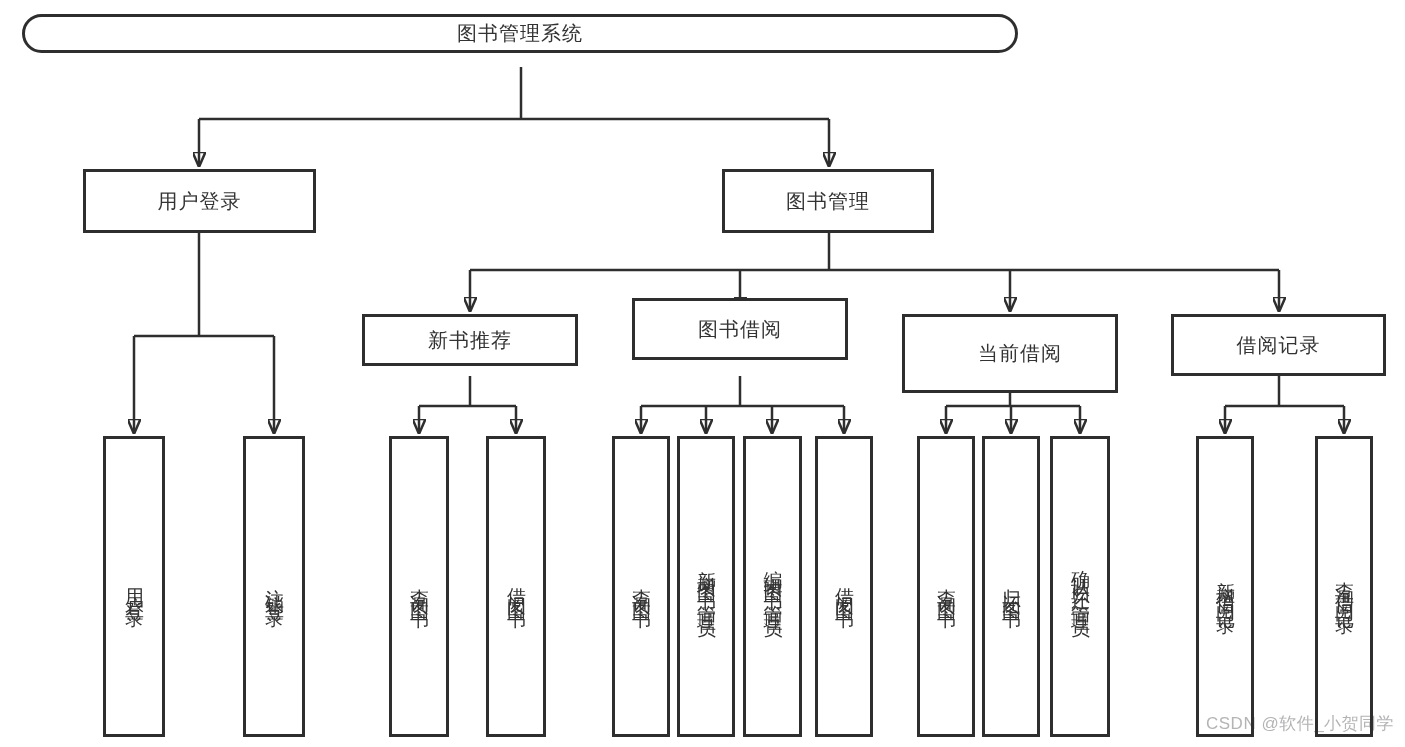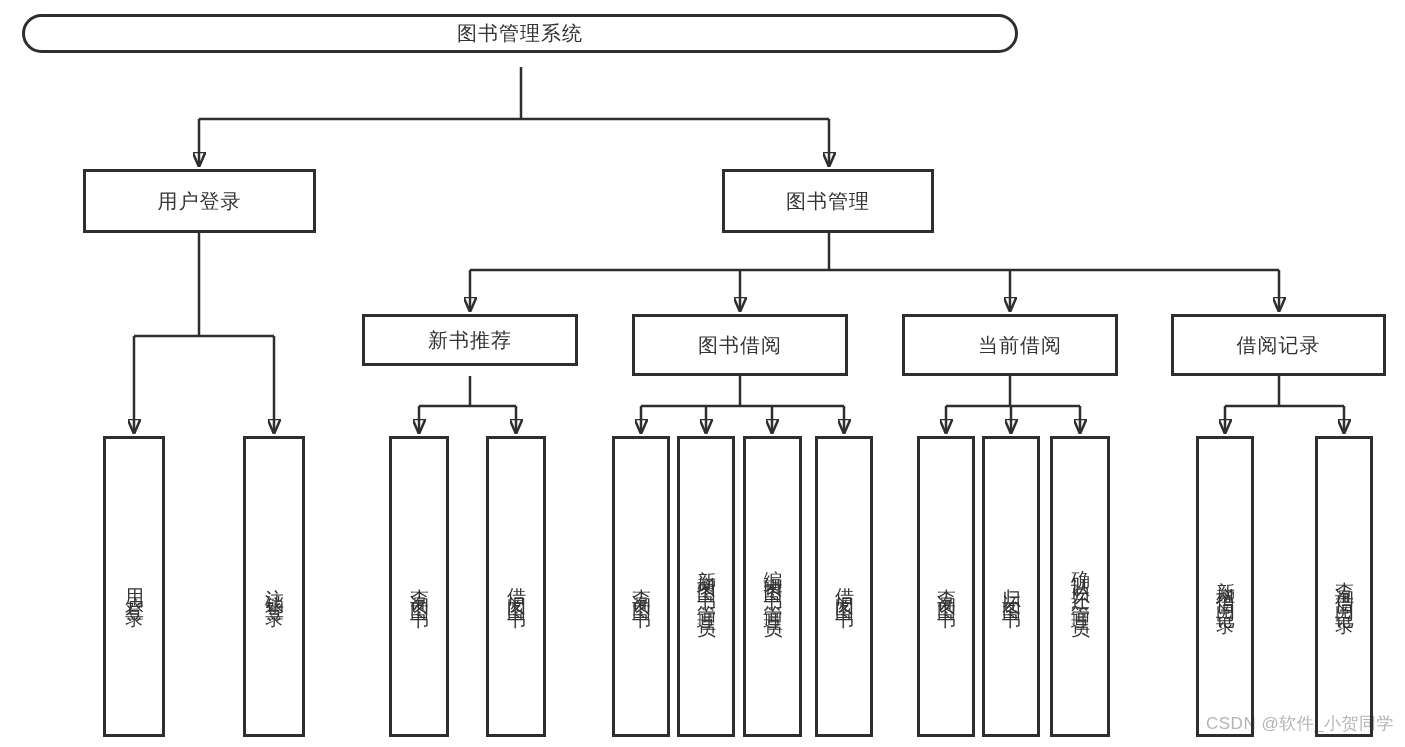--- a/index.html
+++ b/index.html
@@ -135,24 +135,24 @@
   <div class="node h" style="left:83px; top:169px; width:233px; height:64px;">
     <span>用户登录</span>
   </div>
   <div class="node h" style="left:711px; top:169px; width:212px; height:64px;margin-left:11px;">
     <span>图书管理</span>
   </div>
 
   <div class="node h" style="left:362px; top:314px; width:216px; height:52px;">
     <span>新书推荐</span>
   </div>
-  <div class="node h" style="left:632px; top:314px; width:216px; height:62px;">
+  <div class="node h" style="left:632px; top:298px; width:216px; height:62px;">
     <span>图书借阅</span>
   </div>
-  <div class="node h" style="left:902px; top:314px; width:216px; height:62px;padding-left:20px;">
+  <div class="node h" style="left:902px; top:314px; width:216px; height:79px;padding-left:20px;">
     <span>当前借阅</span>
   </div>
   <div class="node h" style="left:1171px; top:314px; width:215px; height:62px;">
     <span>借阅记录</span>
   </div>
 
   <div class="node v" style="left:103px; top:436px; width:62px; height:301px;">
     <span class="vtext">用户登录</span>
   </div>
   <div class="node v" style="left:243px; top:436px; width:62px; height:301px;">

